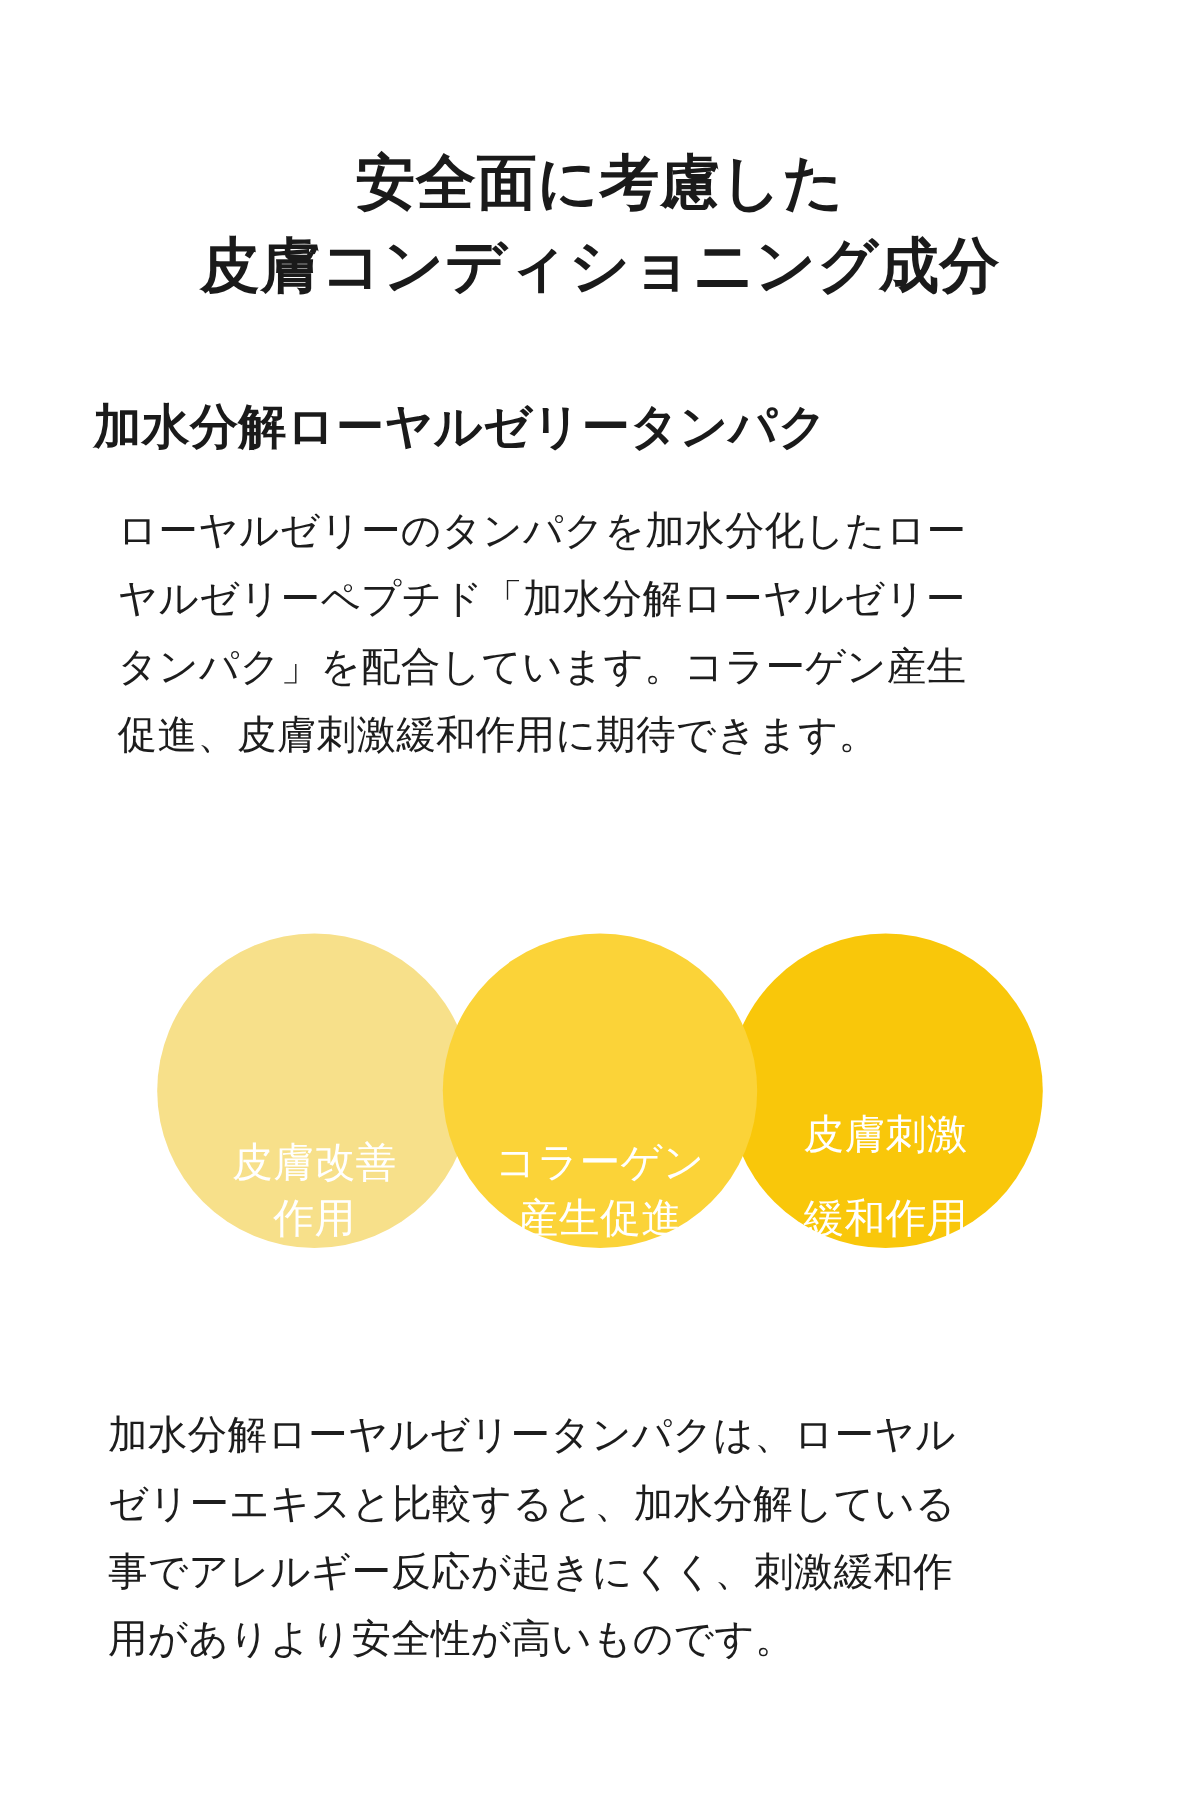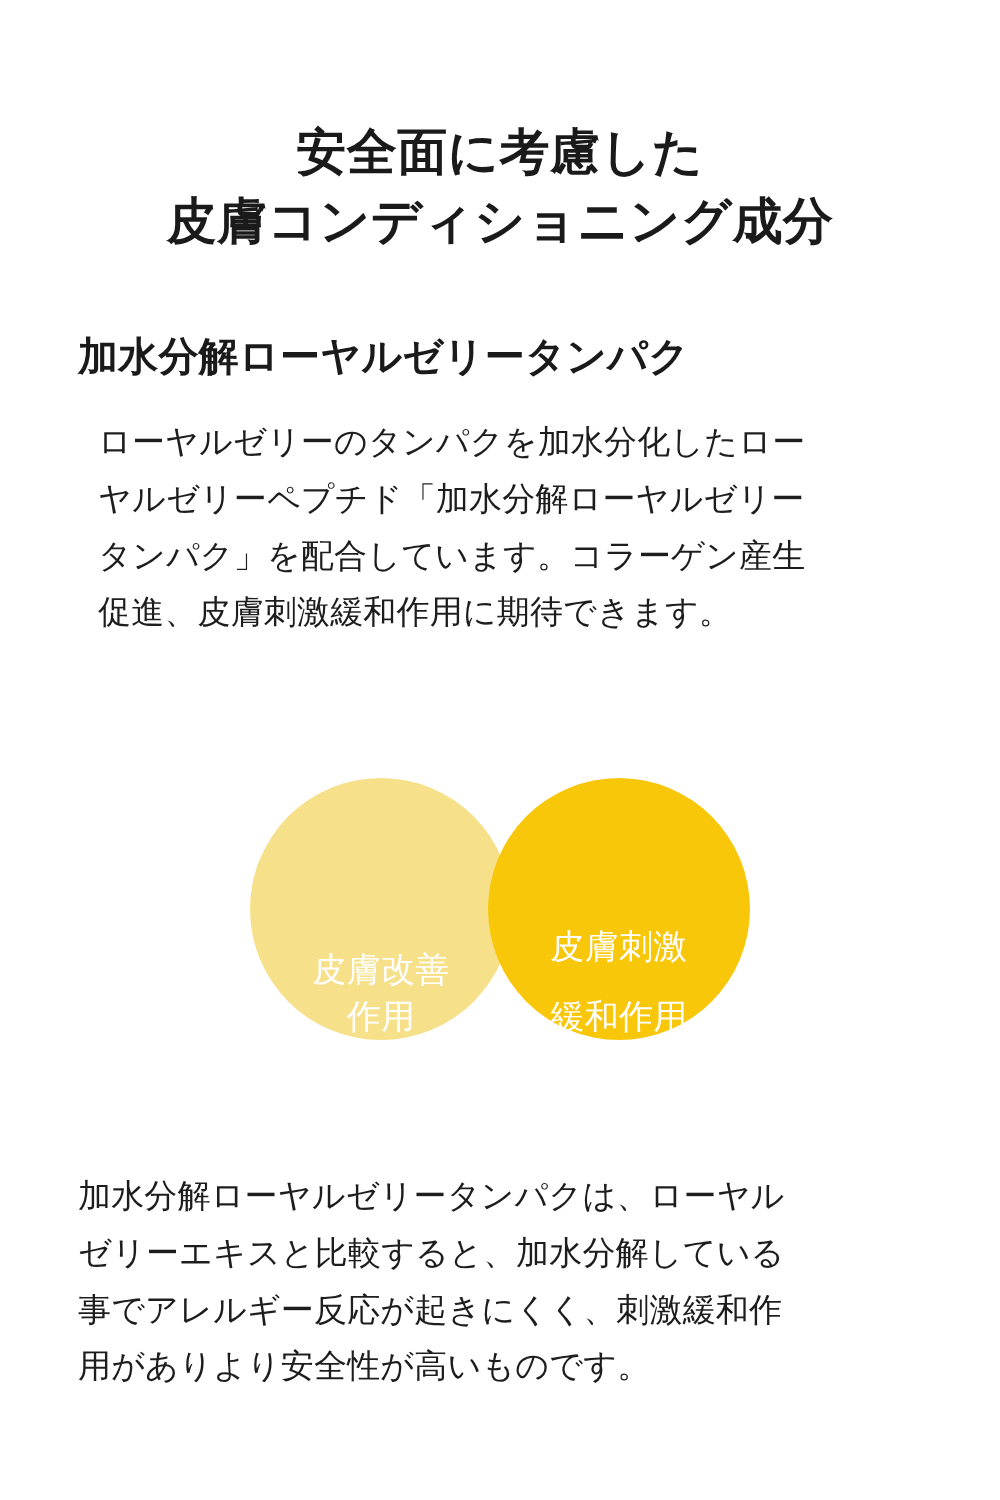--- a/index.html
+++ b/index.html
@@ -62,21 +62,21 @@
     width: 860px;
     box-sizing: border-box;
     margin-left: 20px;
   }
   .para-bottom {
     padding: 0 72px 0 78px;
     width: 880px;
     box-sizing: border-box;
     position: absolute;
     top: 1168px;
-    left: 0;
+    left: 12px;
   }
 
   
   .circles {
     position: absolute;
     top: 778px;
     left: 0;
     width: 1000px;
     height: 300px;
     display: flex;
@@ -116,20 +116,24 @@
 
   <h2 class="subheading">加水分解ローヤルゼリータンパク</h2>
 
   <p class="para para-top">ローヤルゼリーのタンパクを加水分化したローヤルゼリーペプチド「加水分解ローヤルゼリータンパク」を配合しています。コラーゲン産生促進、皮膚刺激緩和作用に期待できます。</p>
 
   <div class="circles">
     <div class="circle c1" style="background: rgb(247, 224, 138);">
       <span>皮膚改善</span>
       <span>作用</span>
     </div>
+    <div class="circle c2" style="background: rgb(251, 211, 56);">
+      <span>コラーゲン</span>
+      <span>産生促進</span>
+    </div>
     <div class="circle c3" style="background: rgb(249, 199, 10); gap: 23px;">
       <span>皮膚刺激</span>
       <span>緩和作用</span>
     </div>
   </div>
 
   <p class="para para-bottom">加水分解ローヤルゼリータンパクは、ローヤルゼリーエキスと比較すると、加水分解している事でアレルギー反応が起きにくく、刺激緩和作用がありより安全性が高いものです。</p>
 
 </div>
 

